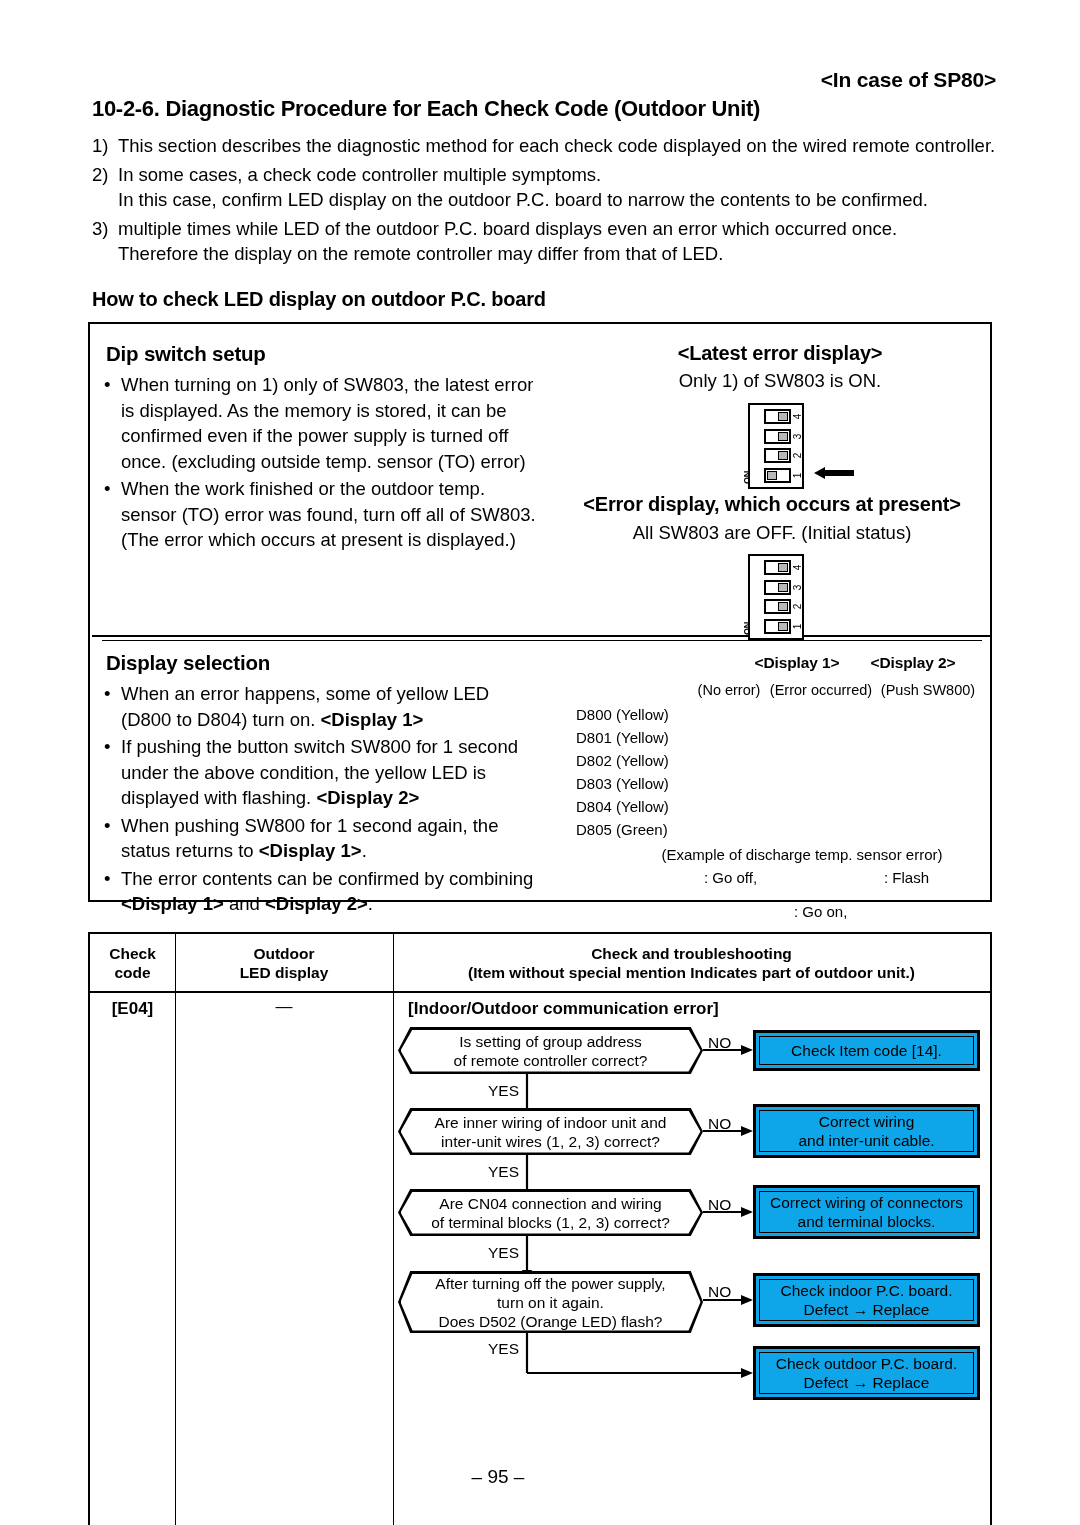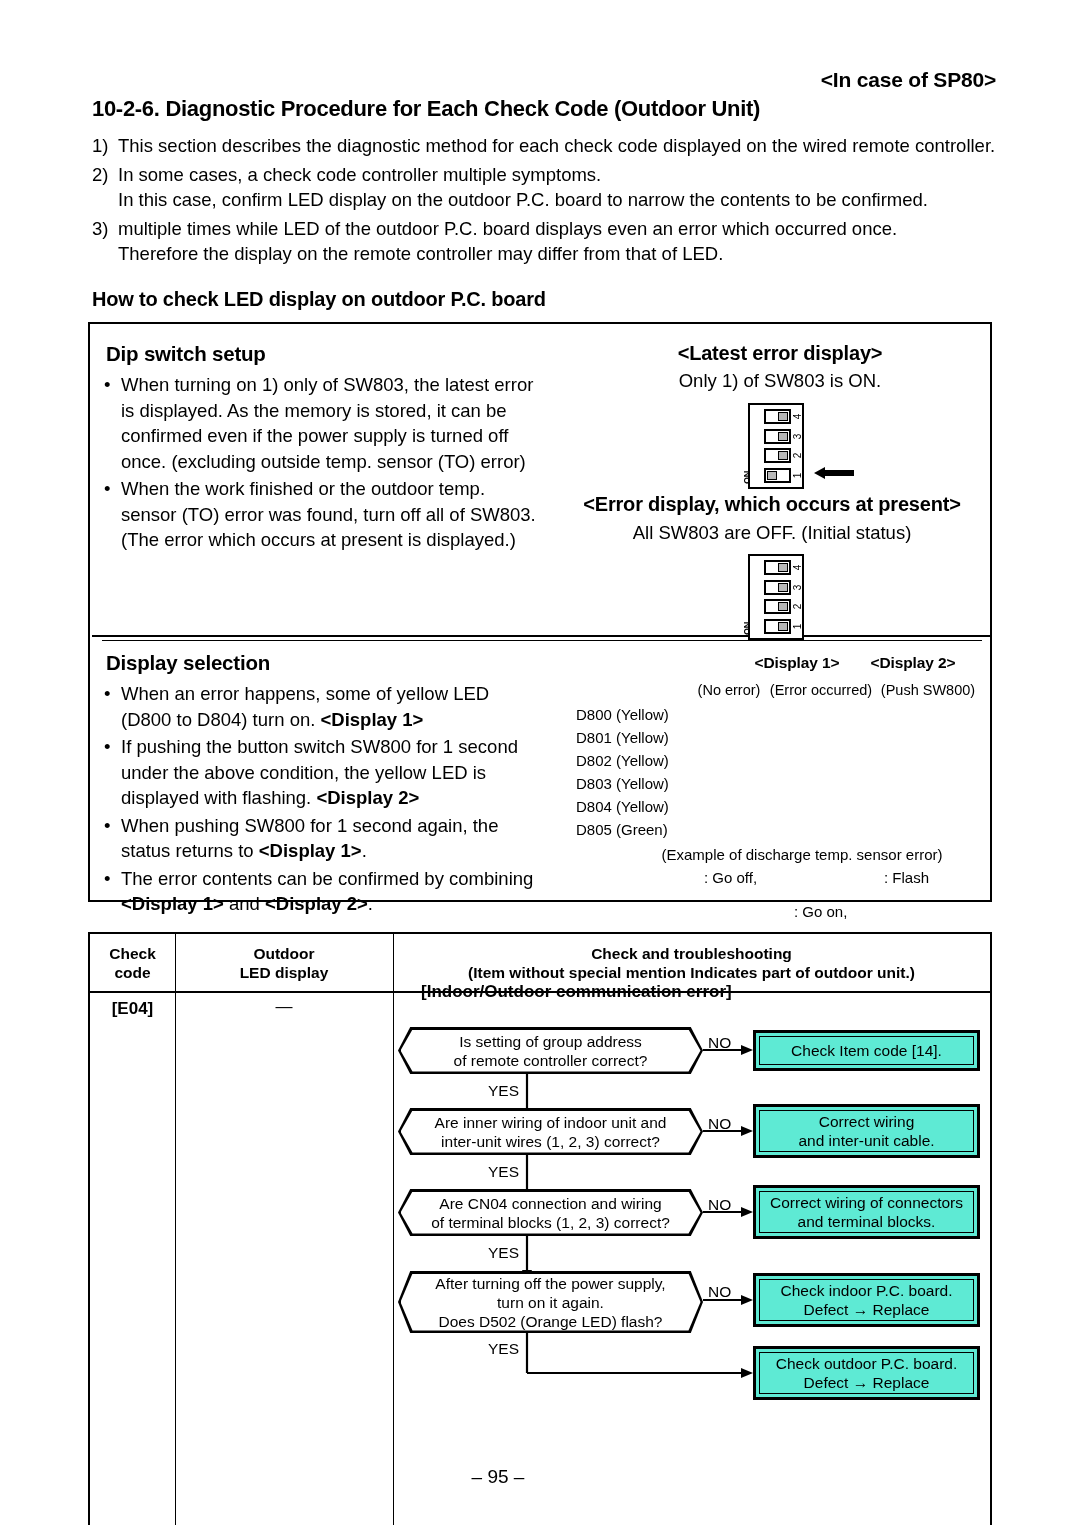--- a/index.html
+++ b/index.html
@@ -267,25 +267,24 @@
   .cell-led {
     position: absolute;
     top: 63px;
     left: 85px;
     width: 218px;
     text-align: center;
     font-size: 17px;
   }
   .cell-errtitle {
     position: absolute;
-    top: 48px;
+    top: 65px;
     left: 318px;
     font-size: 17px;
     font-weight: bold;
-    margin-left: 13px;
   }
 
   
   .flow { position: absolute; top: 0; left: 0; width: 904px; height: 512px; }
   .hex-wrap {
     position: absolute;
     background: #000;
     clip-path: polygon(4% 0%, 96% 0%, 100% 50%, 96% 100%, 4% 100%, 0% 50%);
   }
   .hex-inner {
@@ -296,21 +295,21 @@
     display: flex;
     align-items: center;
     justify-content: center;
     text-align: center;
     font-size: 15.5px;
     line-height: 19px;
   }
   .rbox {
     position: absolute;
     border: 3px solid #000;
-    background: #5eead4;
+    background: #0ea5e9;
     box-sizing: border-box;
     padding: 3px;
   }
   .rbox-in {
     width: 100%;
     height: 100%;
     border: 1.2px solid #000;
     box-sizing: border-box;
     display: flex;
     align-items: center;

